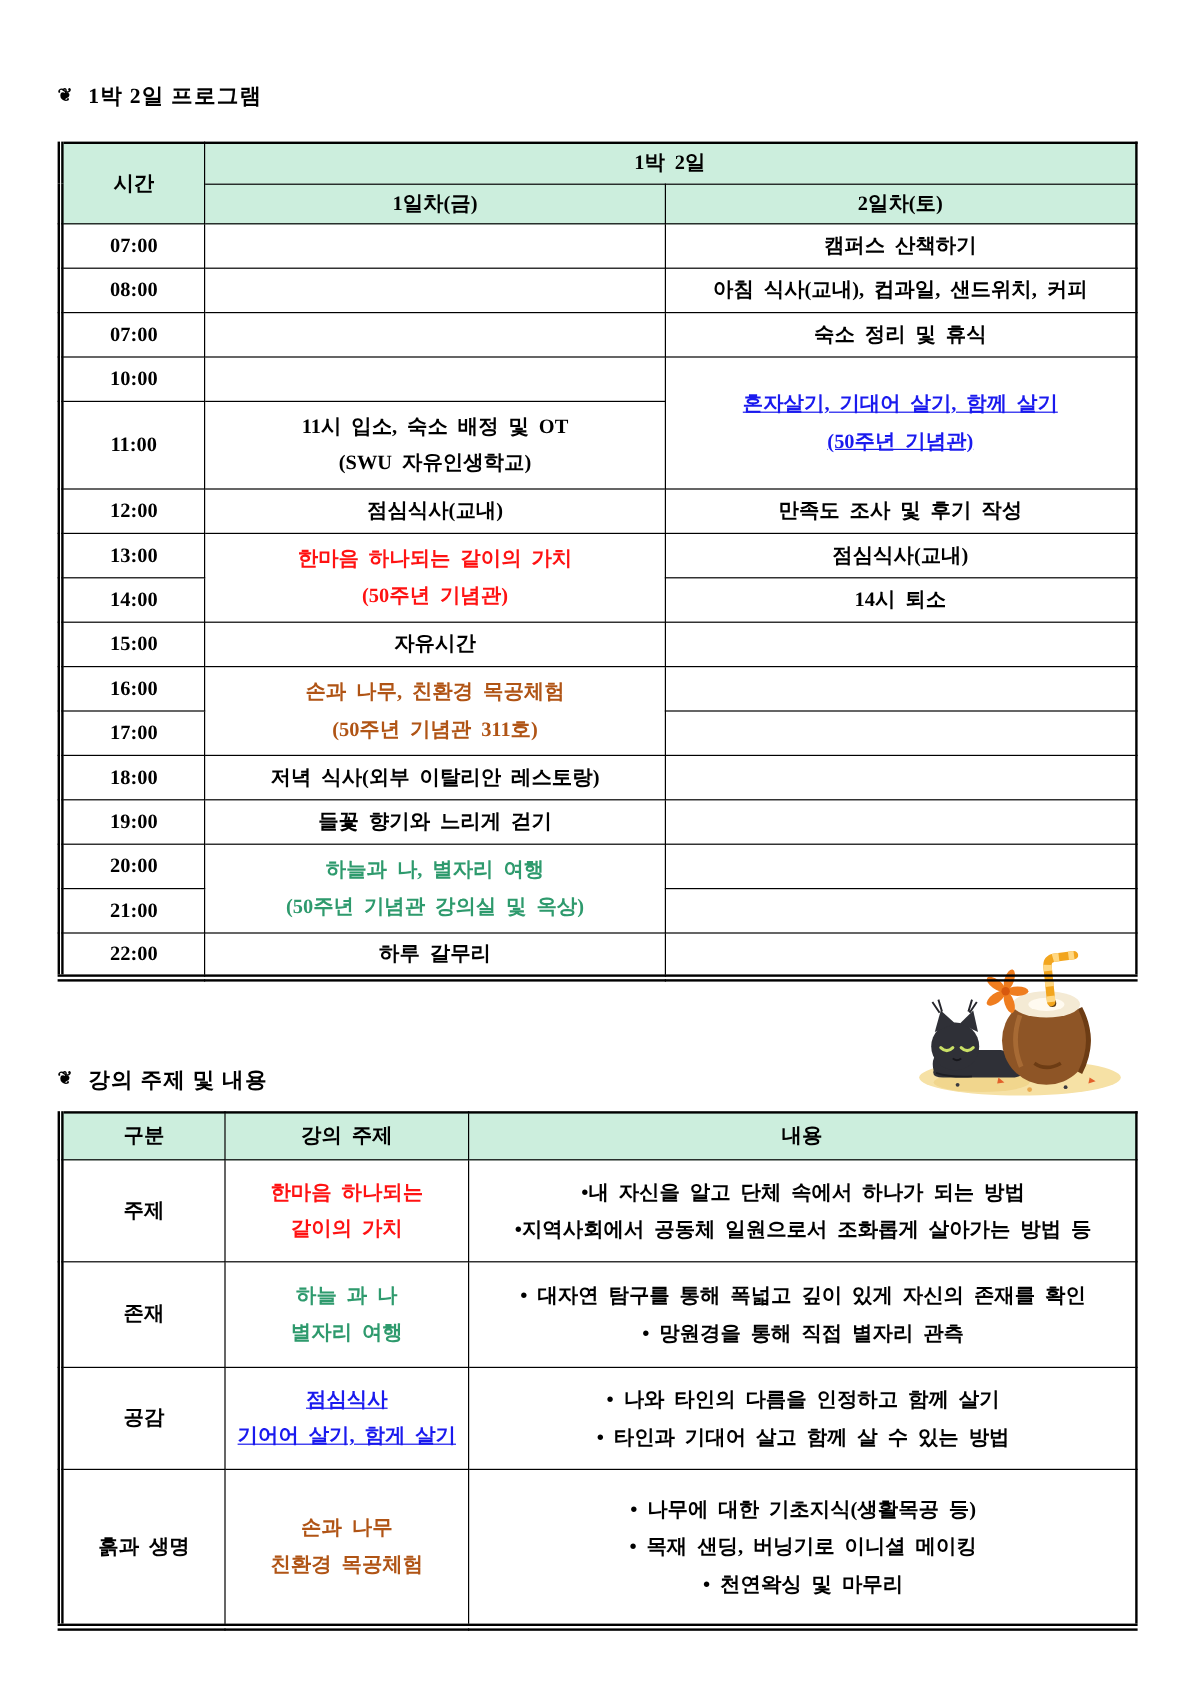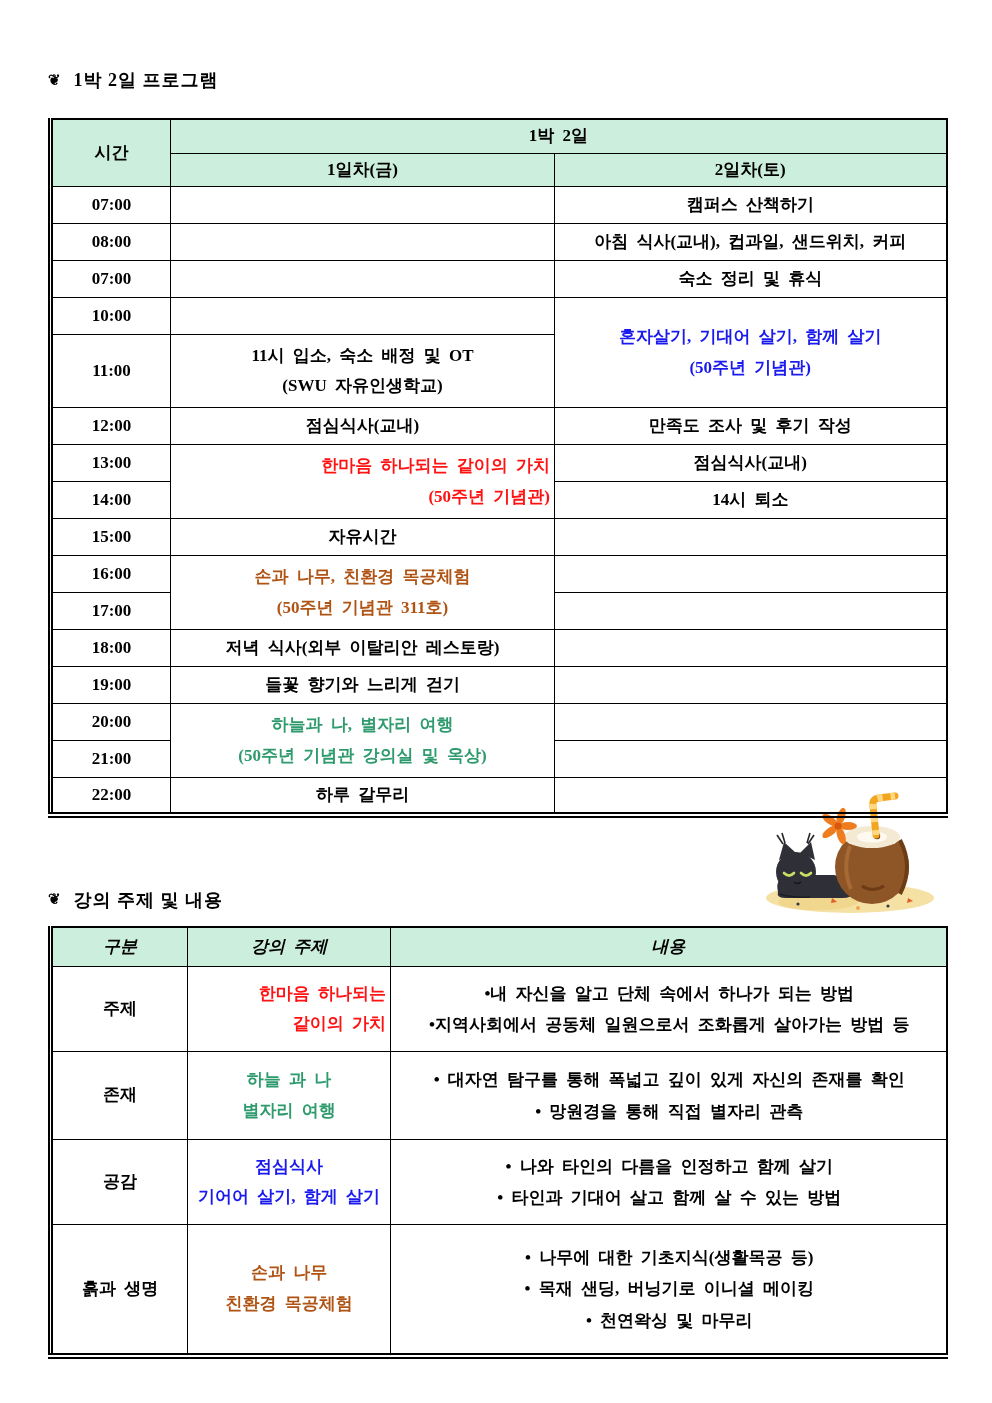--- a/index.html
+++ b/index.html
@@ -11,24 +11,24 @@
   .t1{margin-bottom:26px;}
   .t2{margin-top:70px;margin-bottom:14px;}
   table{border-collapse:collapse;width:896px;table-layout:fixed;
         border-left:5px double #000;border-bottom:6px double #000;
         border-top:2px solid #000;border-right:2px solid #000;}
   th,td{border:1.5px solid #000;font-size:17px;font-weight:bold;text-align:center;
         vertical-align:middle;white-space:pre-line;word-spacing:4px;line-height:1.8;padding:1px 4px;}
   th{background:var(--header_bg);font-weight:bold;}
   .sched tbody tr{height:37px;}
   .hh1{height:30px;} .hh2{height:16px;} .h73{height:73px !important;}
-  .lect thead tr{height:40px;font-style:italic;}
+  .lect thead tr{height:40px;}
   .lr1{height:85px;padding-left:20px;} .lr2{height:88px;padding-left:19px;} .lr3{height:85px;} .lr4{height:131px;}
   .left{text-align:center;padding:4px 8px 4px 10px;line-height:1.85;}
-  .c-red{color:var(--red);text-align:right;} .c-blue{color:var(--blue);}
+  .c-red{color:var(--red);} .c-blue{color:var(--blue);text-decoration:underline;}
   .c-green{color:var(--green);} .c-brown{color:var(--brown);}
   .illustration{position:absolute;left:758px;top:790px;width:178px;height:126px;z-index:0;}
 </style>
 </head>
 <body>
 <div class="page">
 
   <svg class="illustration" viewBox="0 0 178 126">
     <ellipse cx="92" cy="108" rx="84" ry="15" fill="#f6e1a5"></ellipse>
     <ellipse cx="60" cy="112" rx="40" ry="8" fill="#f1d68d"></ellipse>

